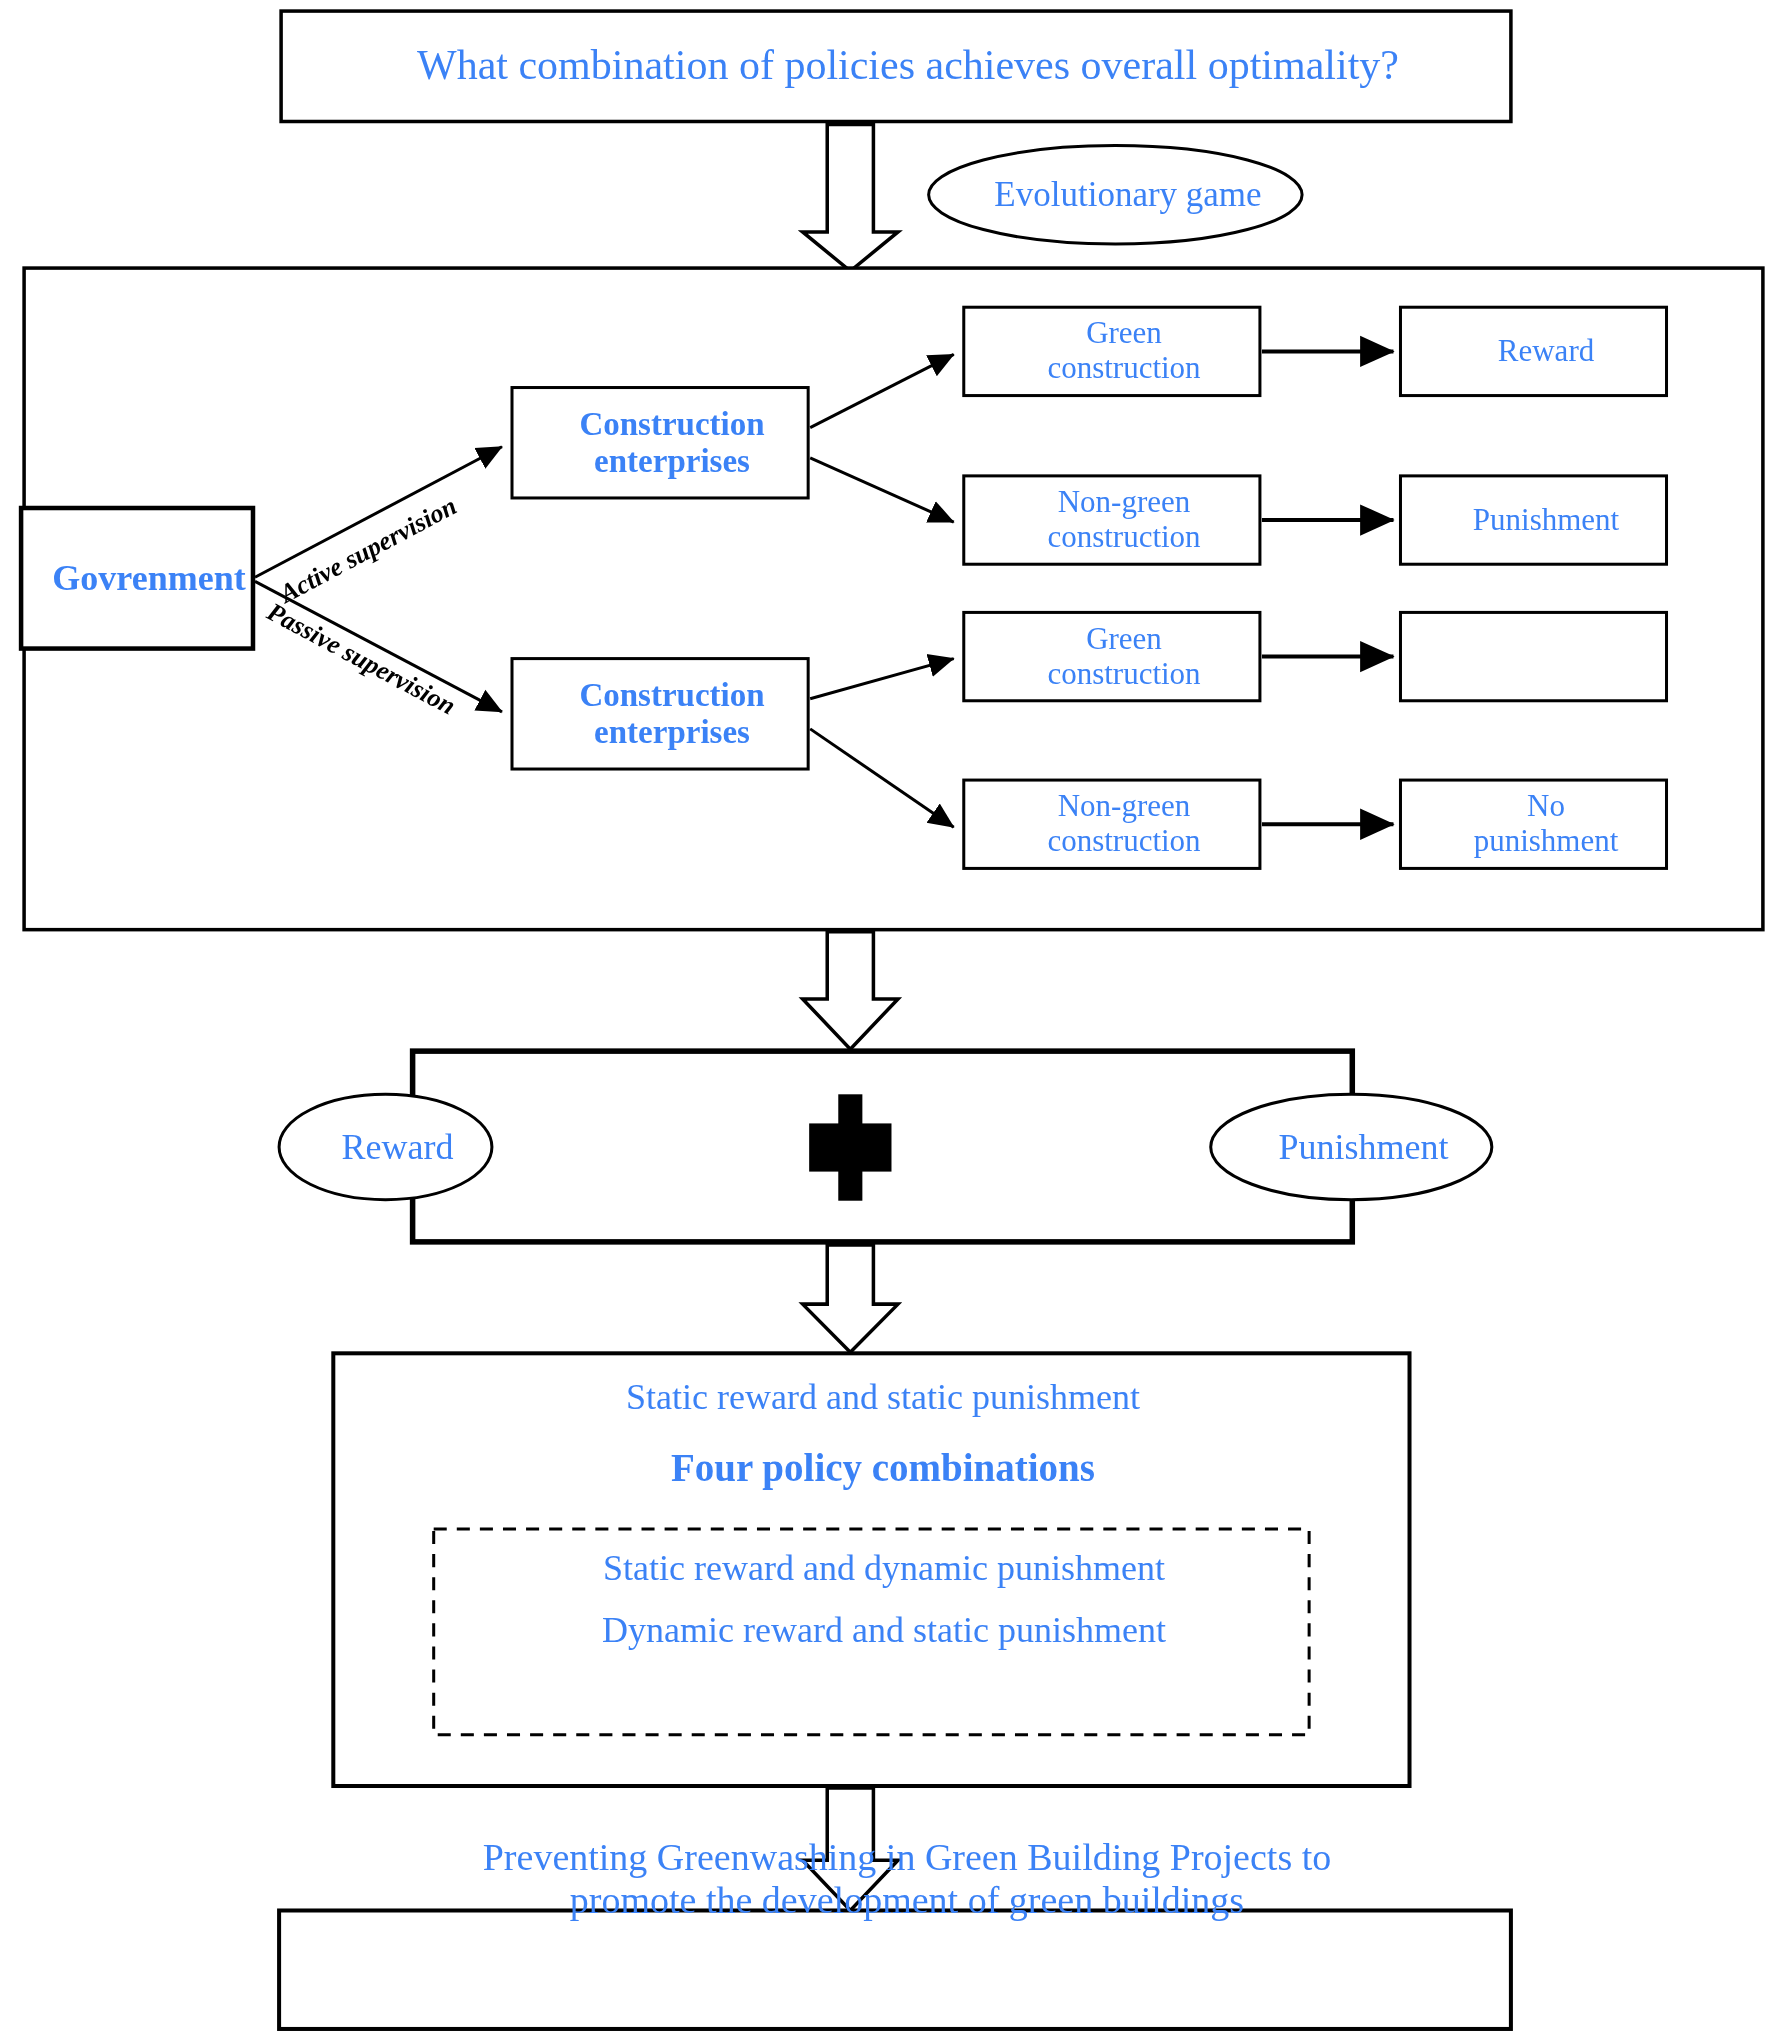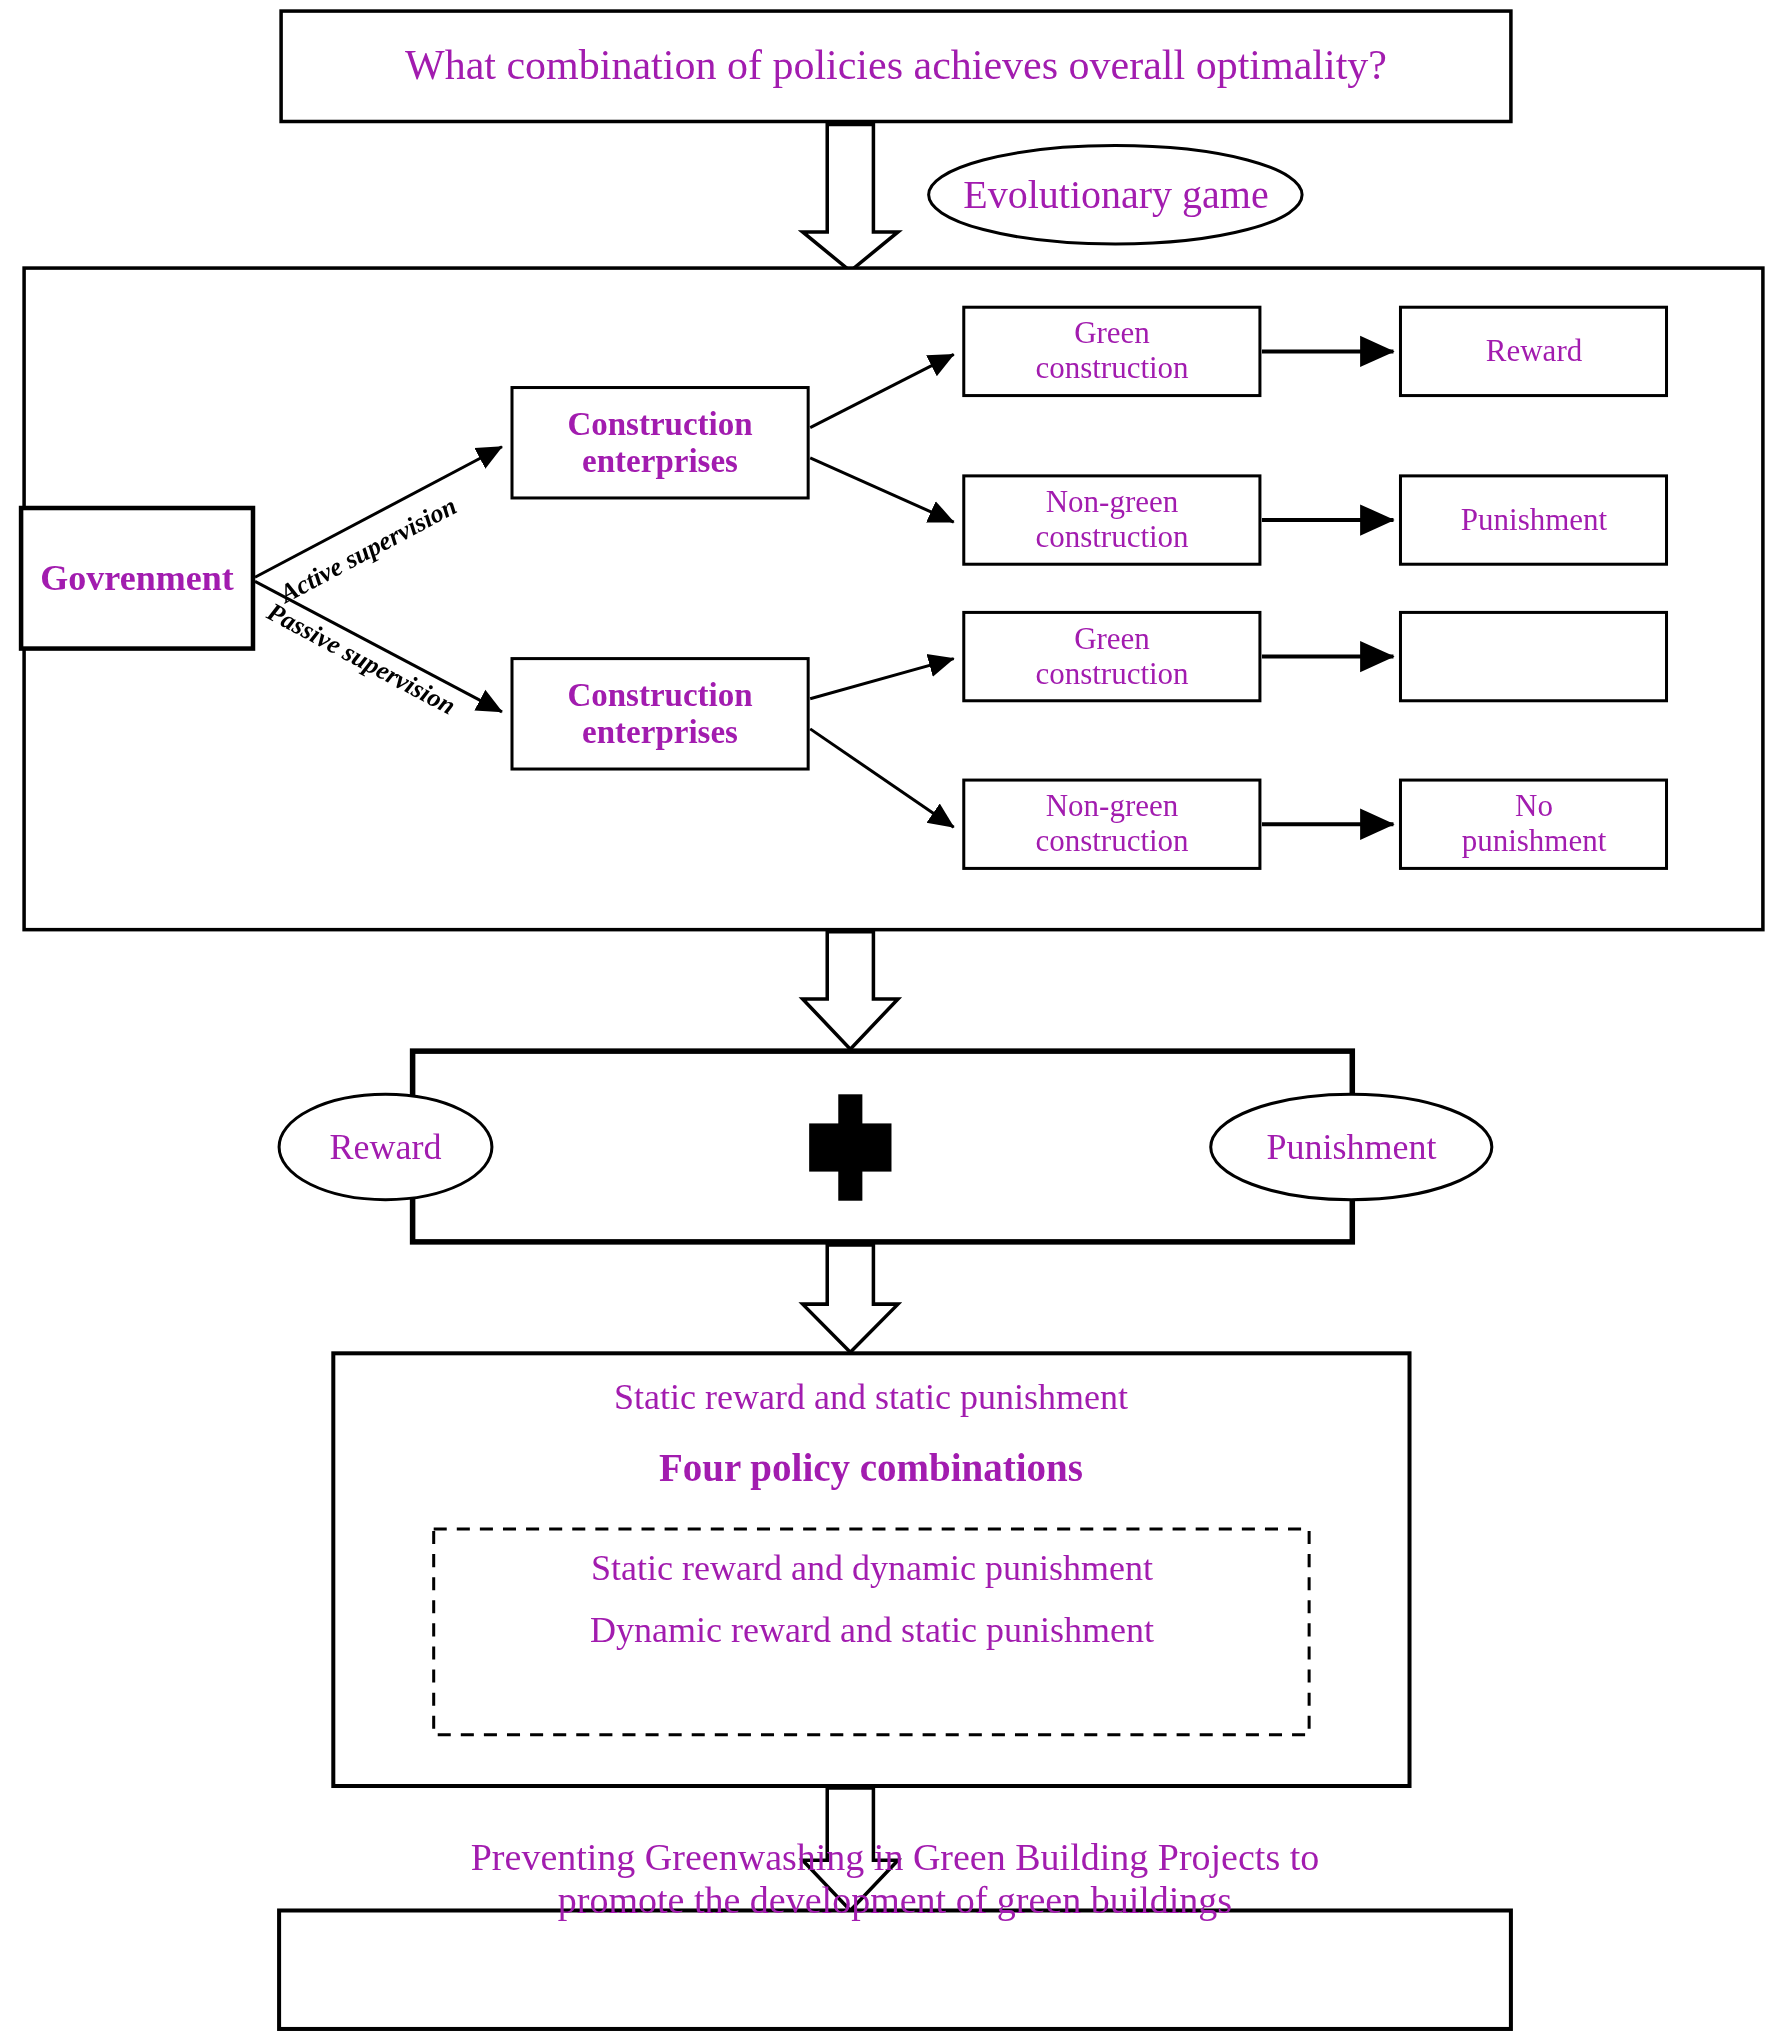--- a/index.html
+++ b/index.html
@@ -24,21 +24,22 @@
     height: 2035px;
   }
   .lbl {
     position: absolute;
     display: flex;
     align-items: center;
     justify-content: center;
     text-align: center;
     line-height: 1.12;
     white-space: pre-line;
-    color: #a21caf;
+    color: #3b82f6;
+    padding-left: 12px;
   }
   .bold { font-weight: bold; }
   .rot-up {
     position: absolute;
     transform-origin: 0 0;
     white-space: nowrap;
     font-style: italic;
     font-weight: bold;
   }
 </style>
@@ -106,21 +107,21 @@
     <rect x="664" y="2696" width="2144" height="862" fill="#fff" stroke="#000" stroke-width="8"></rect>
     <rect x="864" y="3046" width="1744" height="410" fill="#fff" stroke="#000" stroke-width="6" stroke-dasharray="26 20"></rect>
 
     <path d="M1648,3562 L1740,3562 L1740,3706 L1789,3706 L1694,3806 L1599,3706 L1648,3706 Z" fill="#fff" stroke="#000" stroke-width="7"></path>
 
     <rect x="556" y="3806" width="2454" height="236" fill="#fff" stroke="#000" stroke-width="8"></rect>
   </svg>
 
   <div class="lbl" style="left:281px; top:11px; width:1230px; height:110px; font-size:42px;">What combination of policies achieves overall optimality?</div>
 
-  <div class="lbl" style="left:929px; top:146px; width:374px; height:98px; font-size:40px;">Evolutionary game</div>
+  <div class="lbl" style="left:929px; top:146px; width:374px; height:98px; font-size:35px;">Evolutionary game</div>
 
   <div class="lbl bold" style="left:21px; top:508px; width:232px; height:141px; font-size:36px;">Govrenment</div>
 
   <div class="rot-up" style="left:275px; top:583px; font-size:26px; transform: rotate(-28deg);">Active supervision</div>
   <div class="rot-up" style="left:276px; top:597px; font-size:26px; transform: rotate(28deg);">Passive supervision</div>
 
   <div class="lbl bold" style="left:512px; top:388px; width:296px; height:110px; font-size:33px;">Construction
 enterprises</div>
   <div class="lbl bold" style="left:512px; top:659px; width:296px; height:110px; font-size:33px;">Construction
 enterprises</div>

